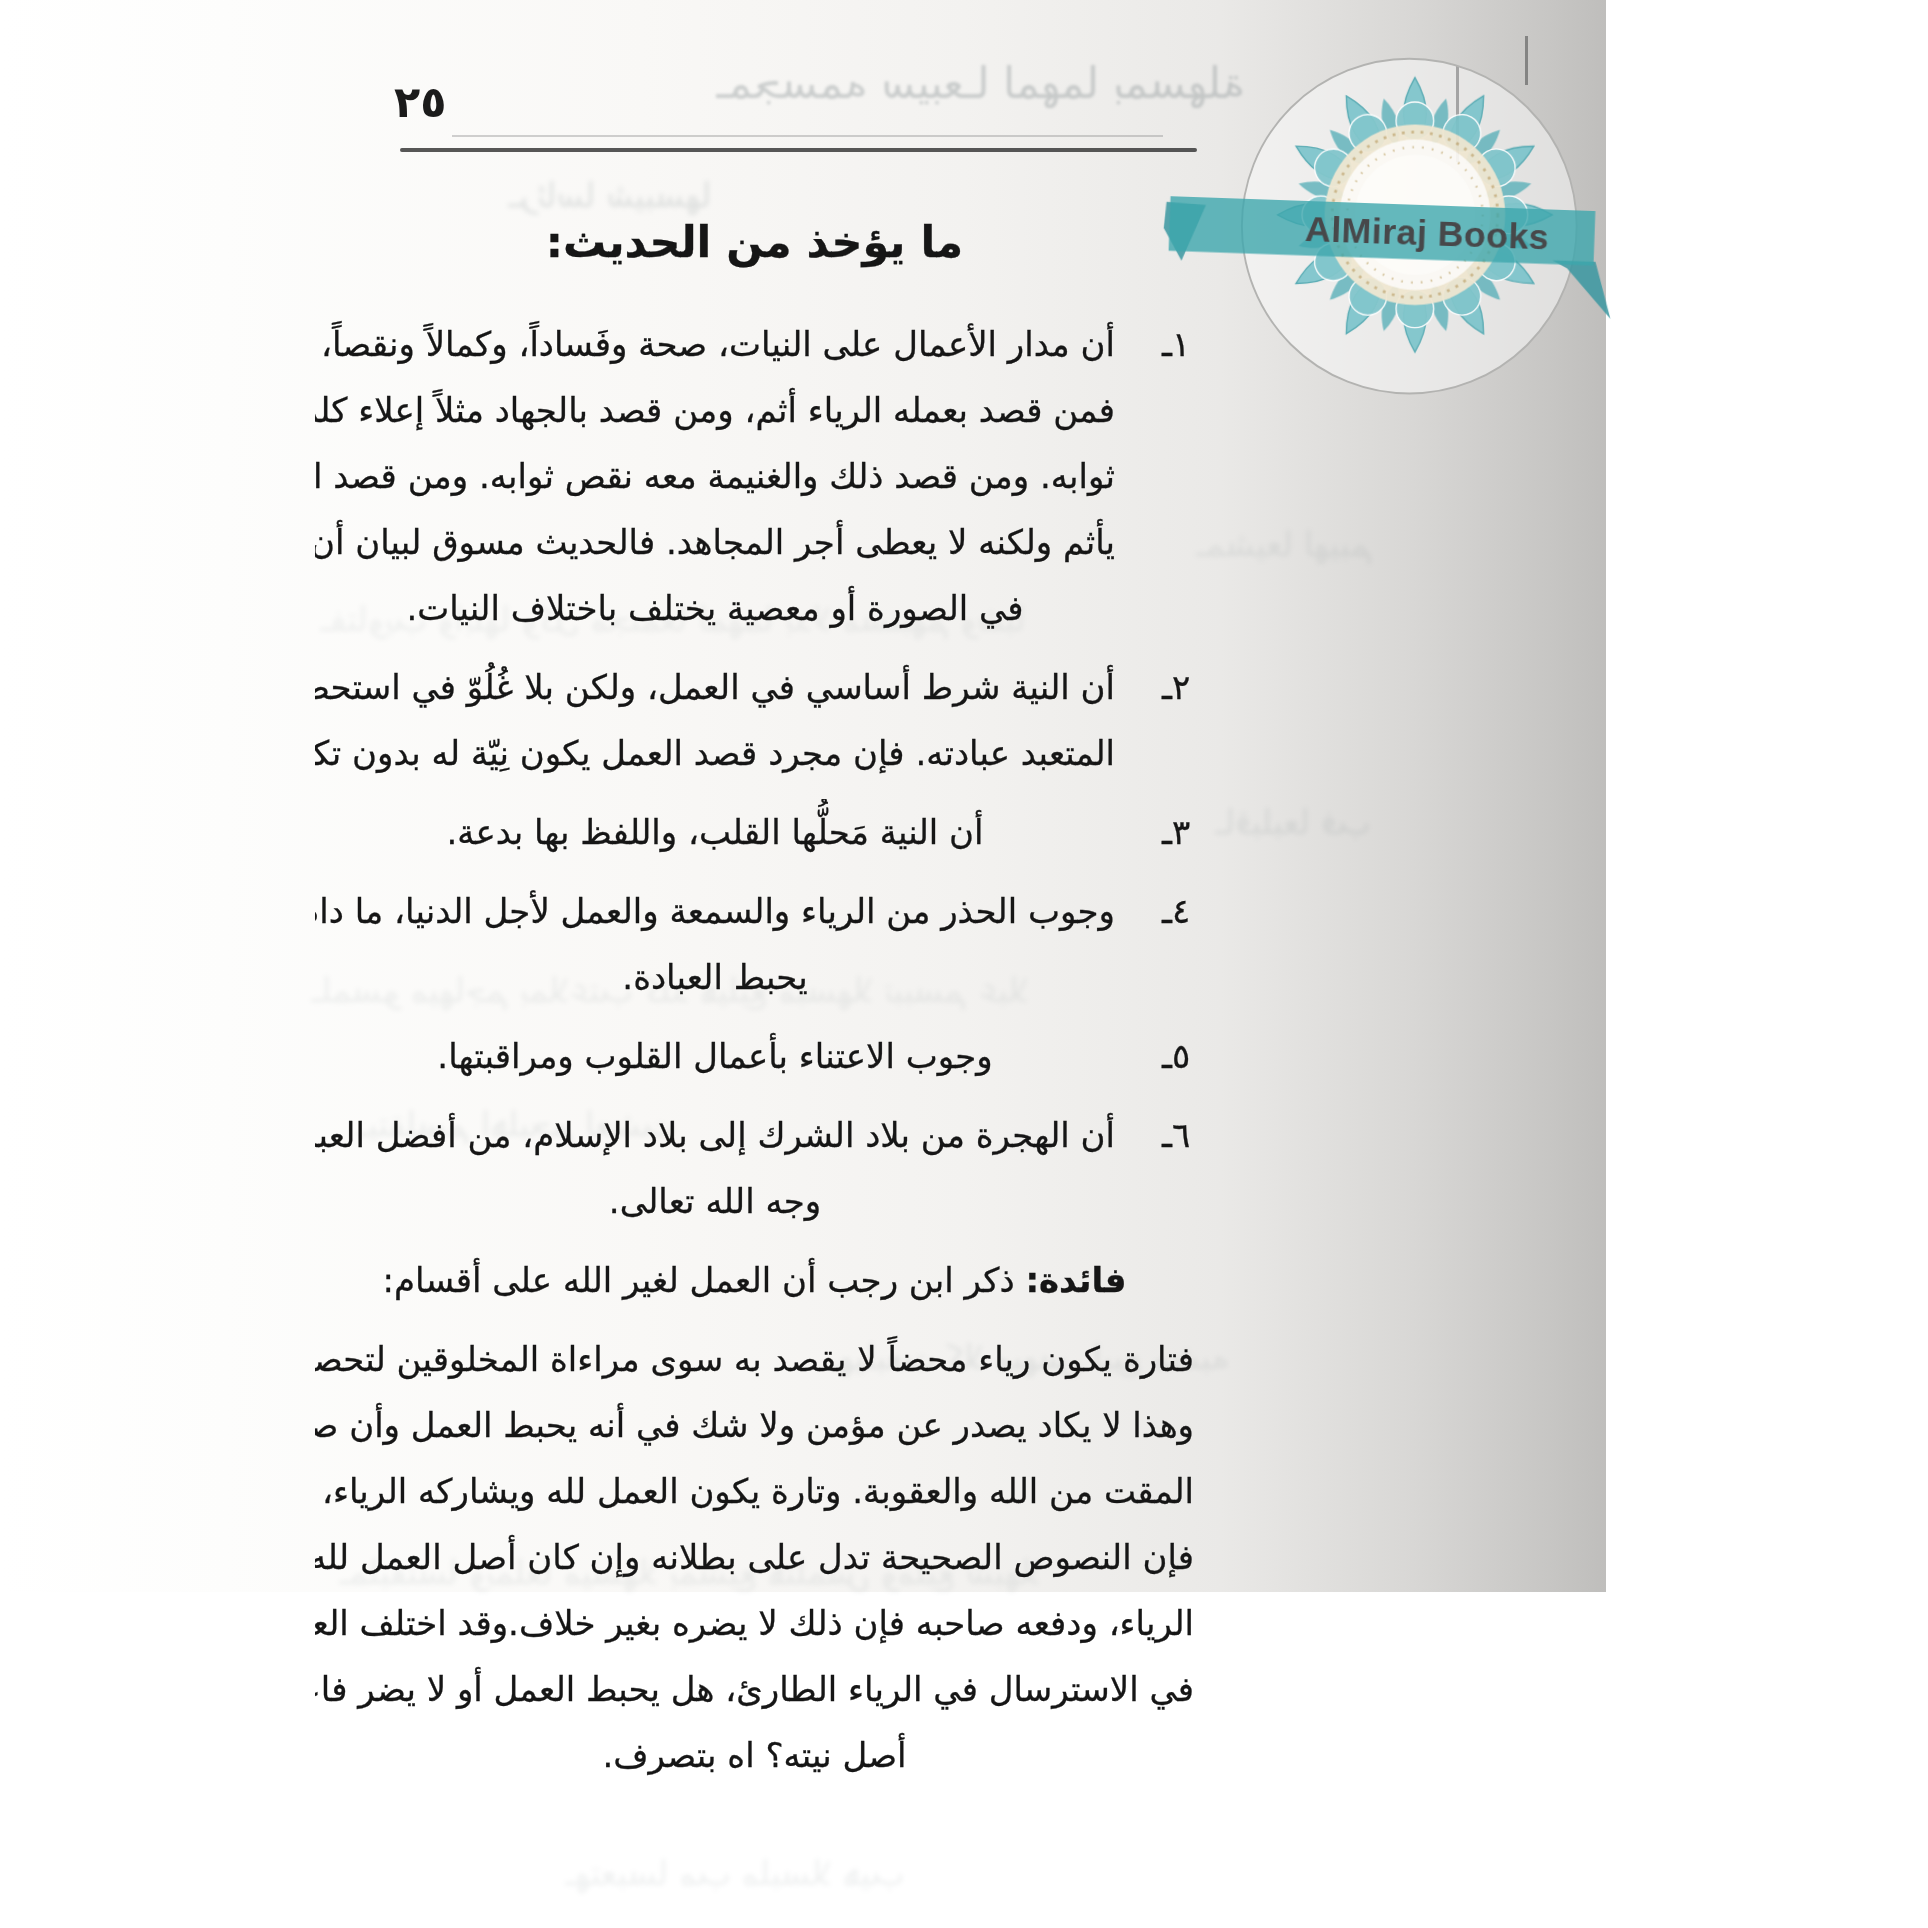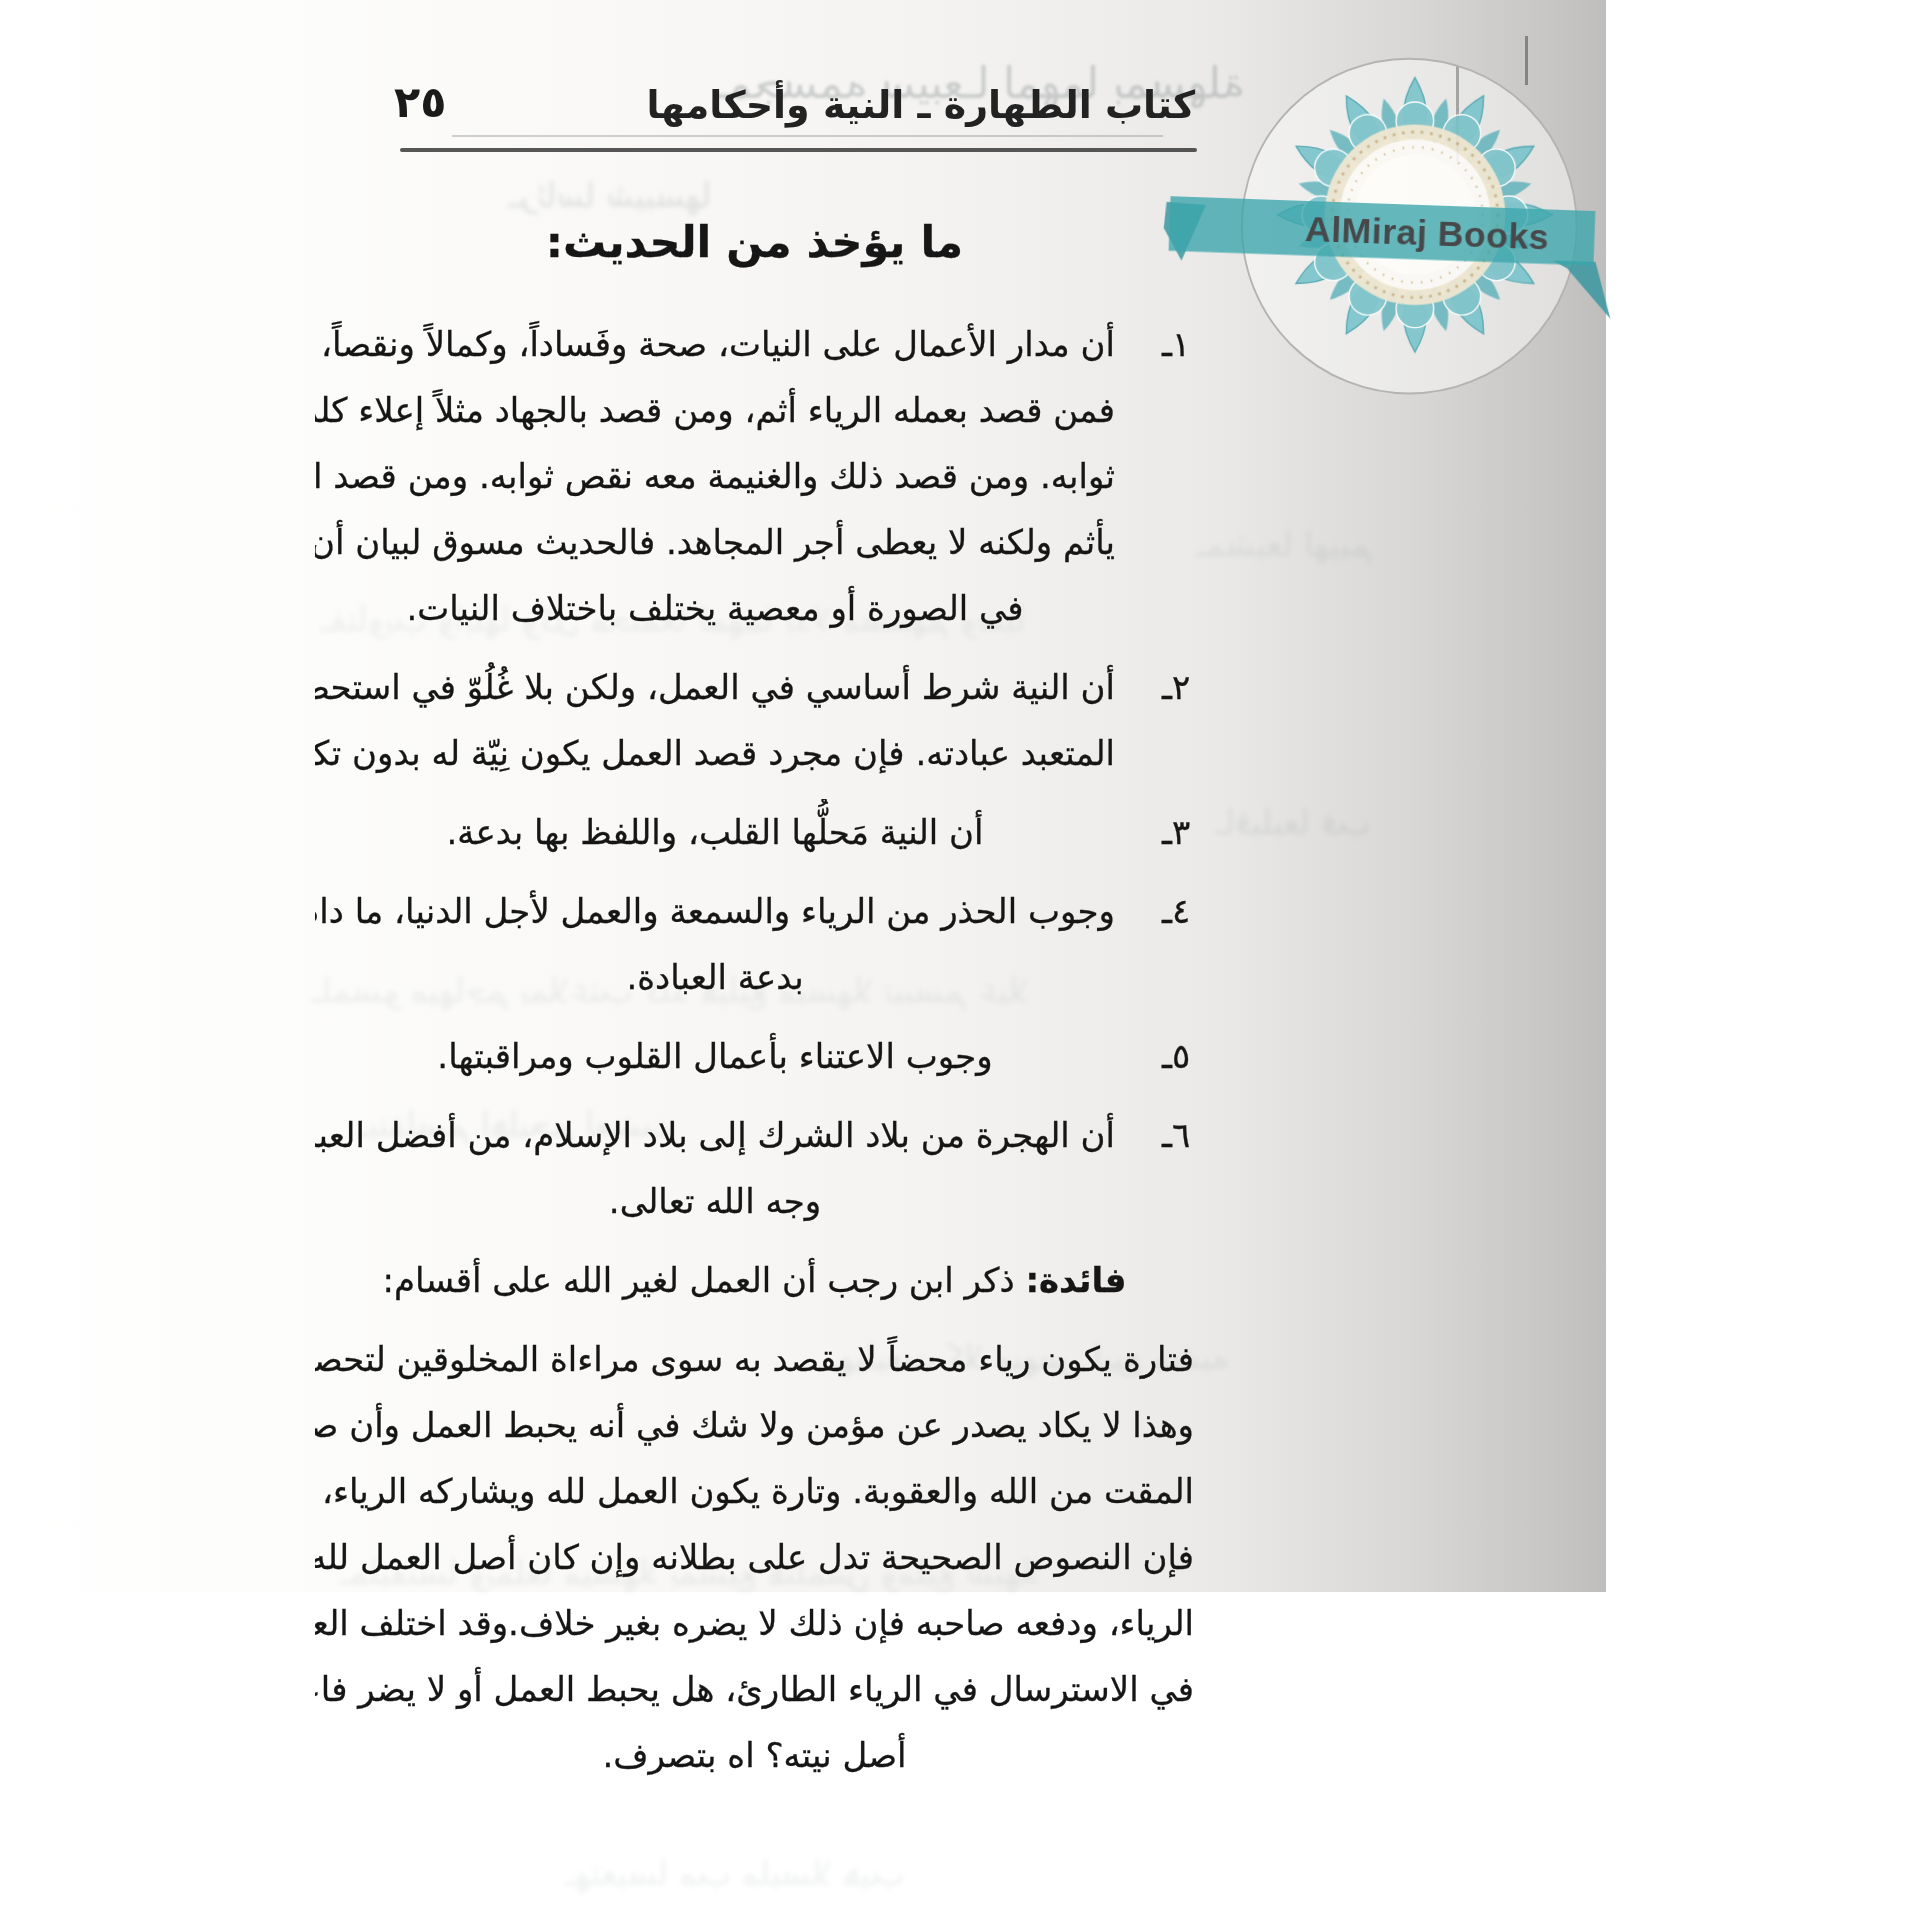--- a/index.html
+++ b/index.html
@@ -70,21 +70,20 @@
     <div class="bt bt2">ـمشيعا لهيبم</div>
     <div class="bt bt3">ـفتاويب وابلها وكل مجتمعا لمهما بدلا مستبهم وشبا</div>
     <div class="bt bt4">ـاقبلبعا فب</div>
     <div class="bt bt5">ـلمسو ميهاجم بملاعتب كلذ هيلبع مبسهلا تببسم عبلا</div>
     <div class="bt bt6">ـيتقلسم اهلبجم لعشت</div>
     <div class="bt bt7">ـهيلبعت كلا مبهس لبيع مشبه</div>
     <div class="bt bt8">ـملبقتسا وبملعا ميسهلا بمشبع هتلمس وملبع شبهلا</div>
     <div class="bt bt9">ـهتعبسا مب ملبسلا هيب</div>
 
     <span class="pagenum">٢٥</span>
-    <span class="htitle">كتاب الطهارة ـ النية وأحكامها</span>
     <div class="rule-ghost"></div>
     <div class="rule"></div>
     <div class="vmark"></div>
     <div class="vmark2"></div>
 
     <div class="textblock">
 
       <h2 class="sechead">ما يؤخذ من الحديث:</h2>
 
       <div class="item">
@@ -103,21 +102,21 @@
       </div>
 
       <div class="item">
         <span class="inum">٣ـ</span>
         <div class="ln-end">أن النية مَحلُّها القلب، واللفظ بها بدعة.</div>
       </div>
 
       <div class="item">
         <span class="inum">٤ـ</span>
         <div class="ln">وجوب الحذر من الرياء والسمعة والعمل لأجل الدنيا، ما دام أن شيئاً من ذلك</div>
-        <div class="ln-end">بدعة العبادة.</div>
+        <div class="ln-end">يحبط العبادة.</div>
       </div>
 
       <div class="item">
         <span class="inum">٥ـ</span>
         <div class="ln-end">وجوب الاعتناء بأعمال القلوب ومراقبتها.</div>
       </div>
 
       <div class="item">
         <span class="inum">٦ـ</span>
         <div class="ln">أن الهجرة من بلاد الشرك إلى بلاد الإسلام، من أفضل العبادات إذا قصد بها</div>

